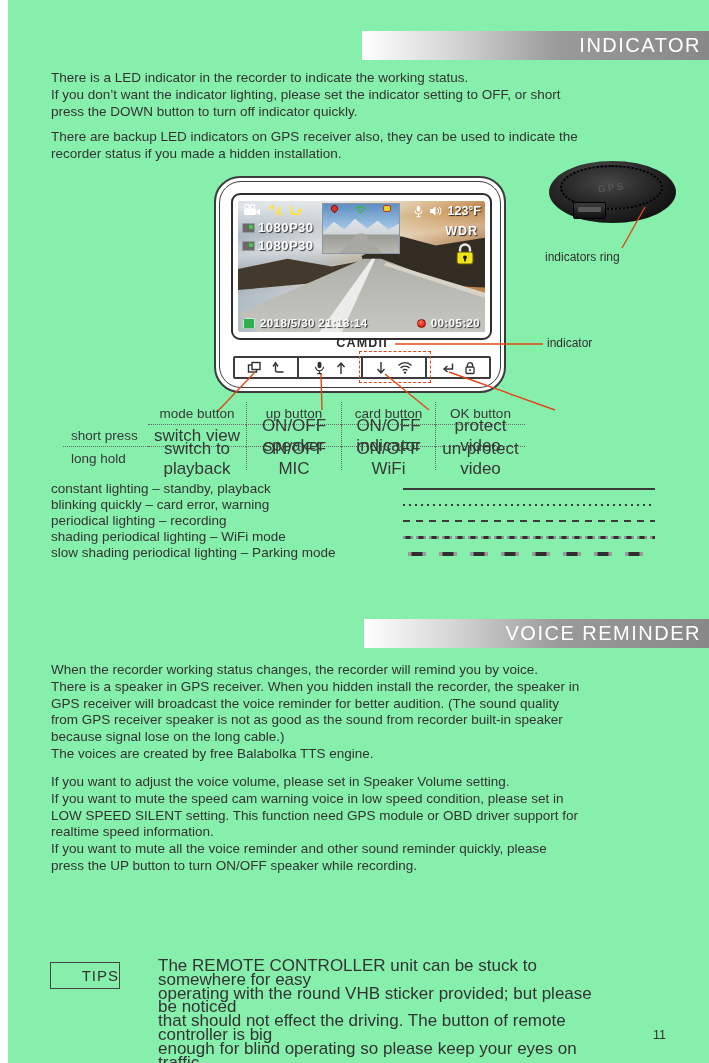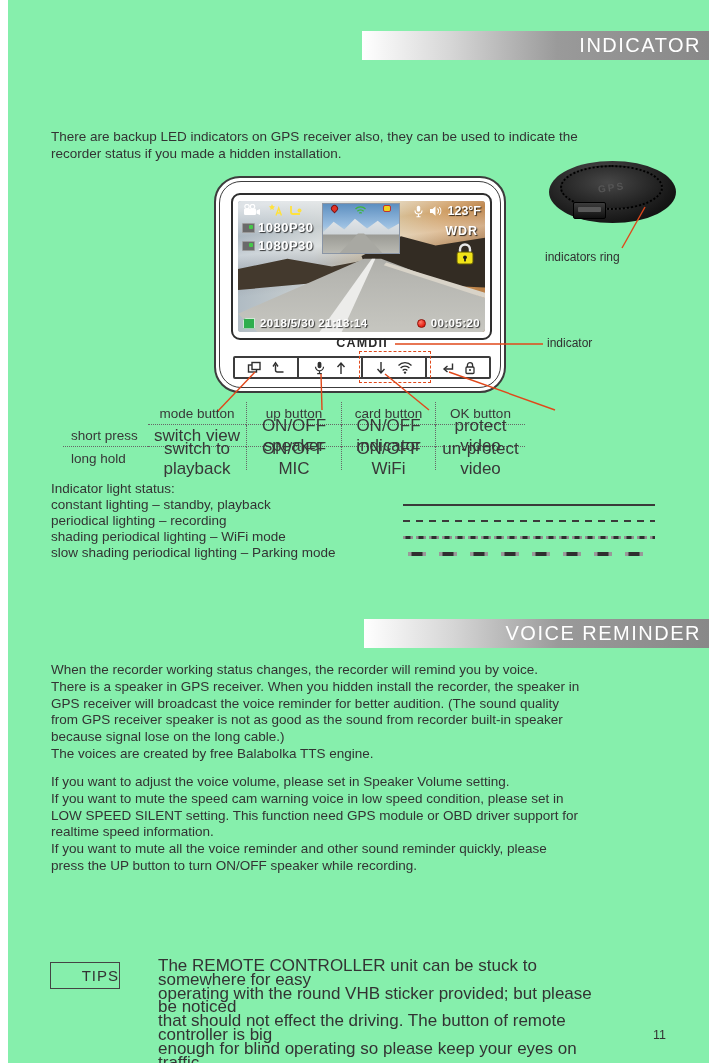--- a/index.html
+++ b/index.html
@@ -126,20 +126,23 @@
 </style>
 </head>
 <body>
 
 <div class="page">
 
   <div class="sec-header" id="hdr-indicator">
     <span>INDICATOR</span>
   </div>
 
+  <div class="para" style="left:43px; top:70px; width:650px;">There is a LED indicator in the recorder to indicate the working status.
+If you don’t want the indicator lighting, please set the indicator setting to OFF, or short
+press the DOWN button to turn off indicator quickly.</div>
   <div class="para" style="left:43px; top:129px; width:650px;">There are backup LED indicators on GPS receiver also, they can be used to indicate the
 recorder status if you made a hidden installation.</div>
 
   <div id="device">
     <div id="device-inner"></div>
   </div>
 
   <div id="screen-frame"></div>
 
   <div id="photo">
@@ -299,25 +302,30 @@
     <div class="tcell bb bl">protect video</div>
 
     <div class="tcell rowlbl">long hold</div>
     <div class="tcell">switch to playback</div>
     <div class="tcell bl">ON/OFF MIC</div>
     <div class="tcell bl">ON/OFF WiFi</div>
     <div class="tcell bl">un-protect video</div>
   </div>
 
   <div id="status">
-    <div class="st-head">Indicator light status:</div>
     <div class="st-row">
       <span class="st-label">constant lighting – standby, playback</span>
       <span class="st-pattern">
           <span class="pat pat-solid"></span>
+        </span>
+    </div>
+    <div class="st-row">
+      <span class="st-label">blinking quickly – card error, warning</span>
+      <span class="st-pattern">
+          <span class="pat pat-dotted"></span>
         </span>
     </div>
     <div class="st-row">
       <span class="st-label">periodical lighting – recording</span>
       <span class="st-pattern">
           <span class="pat pat-dashed"></span>
         </span>
     </div>
     <div class="st-row">
       <span class="st-label">shading periodical lighting – WiFi mode</span>

